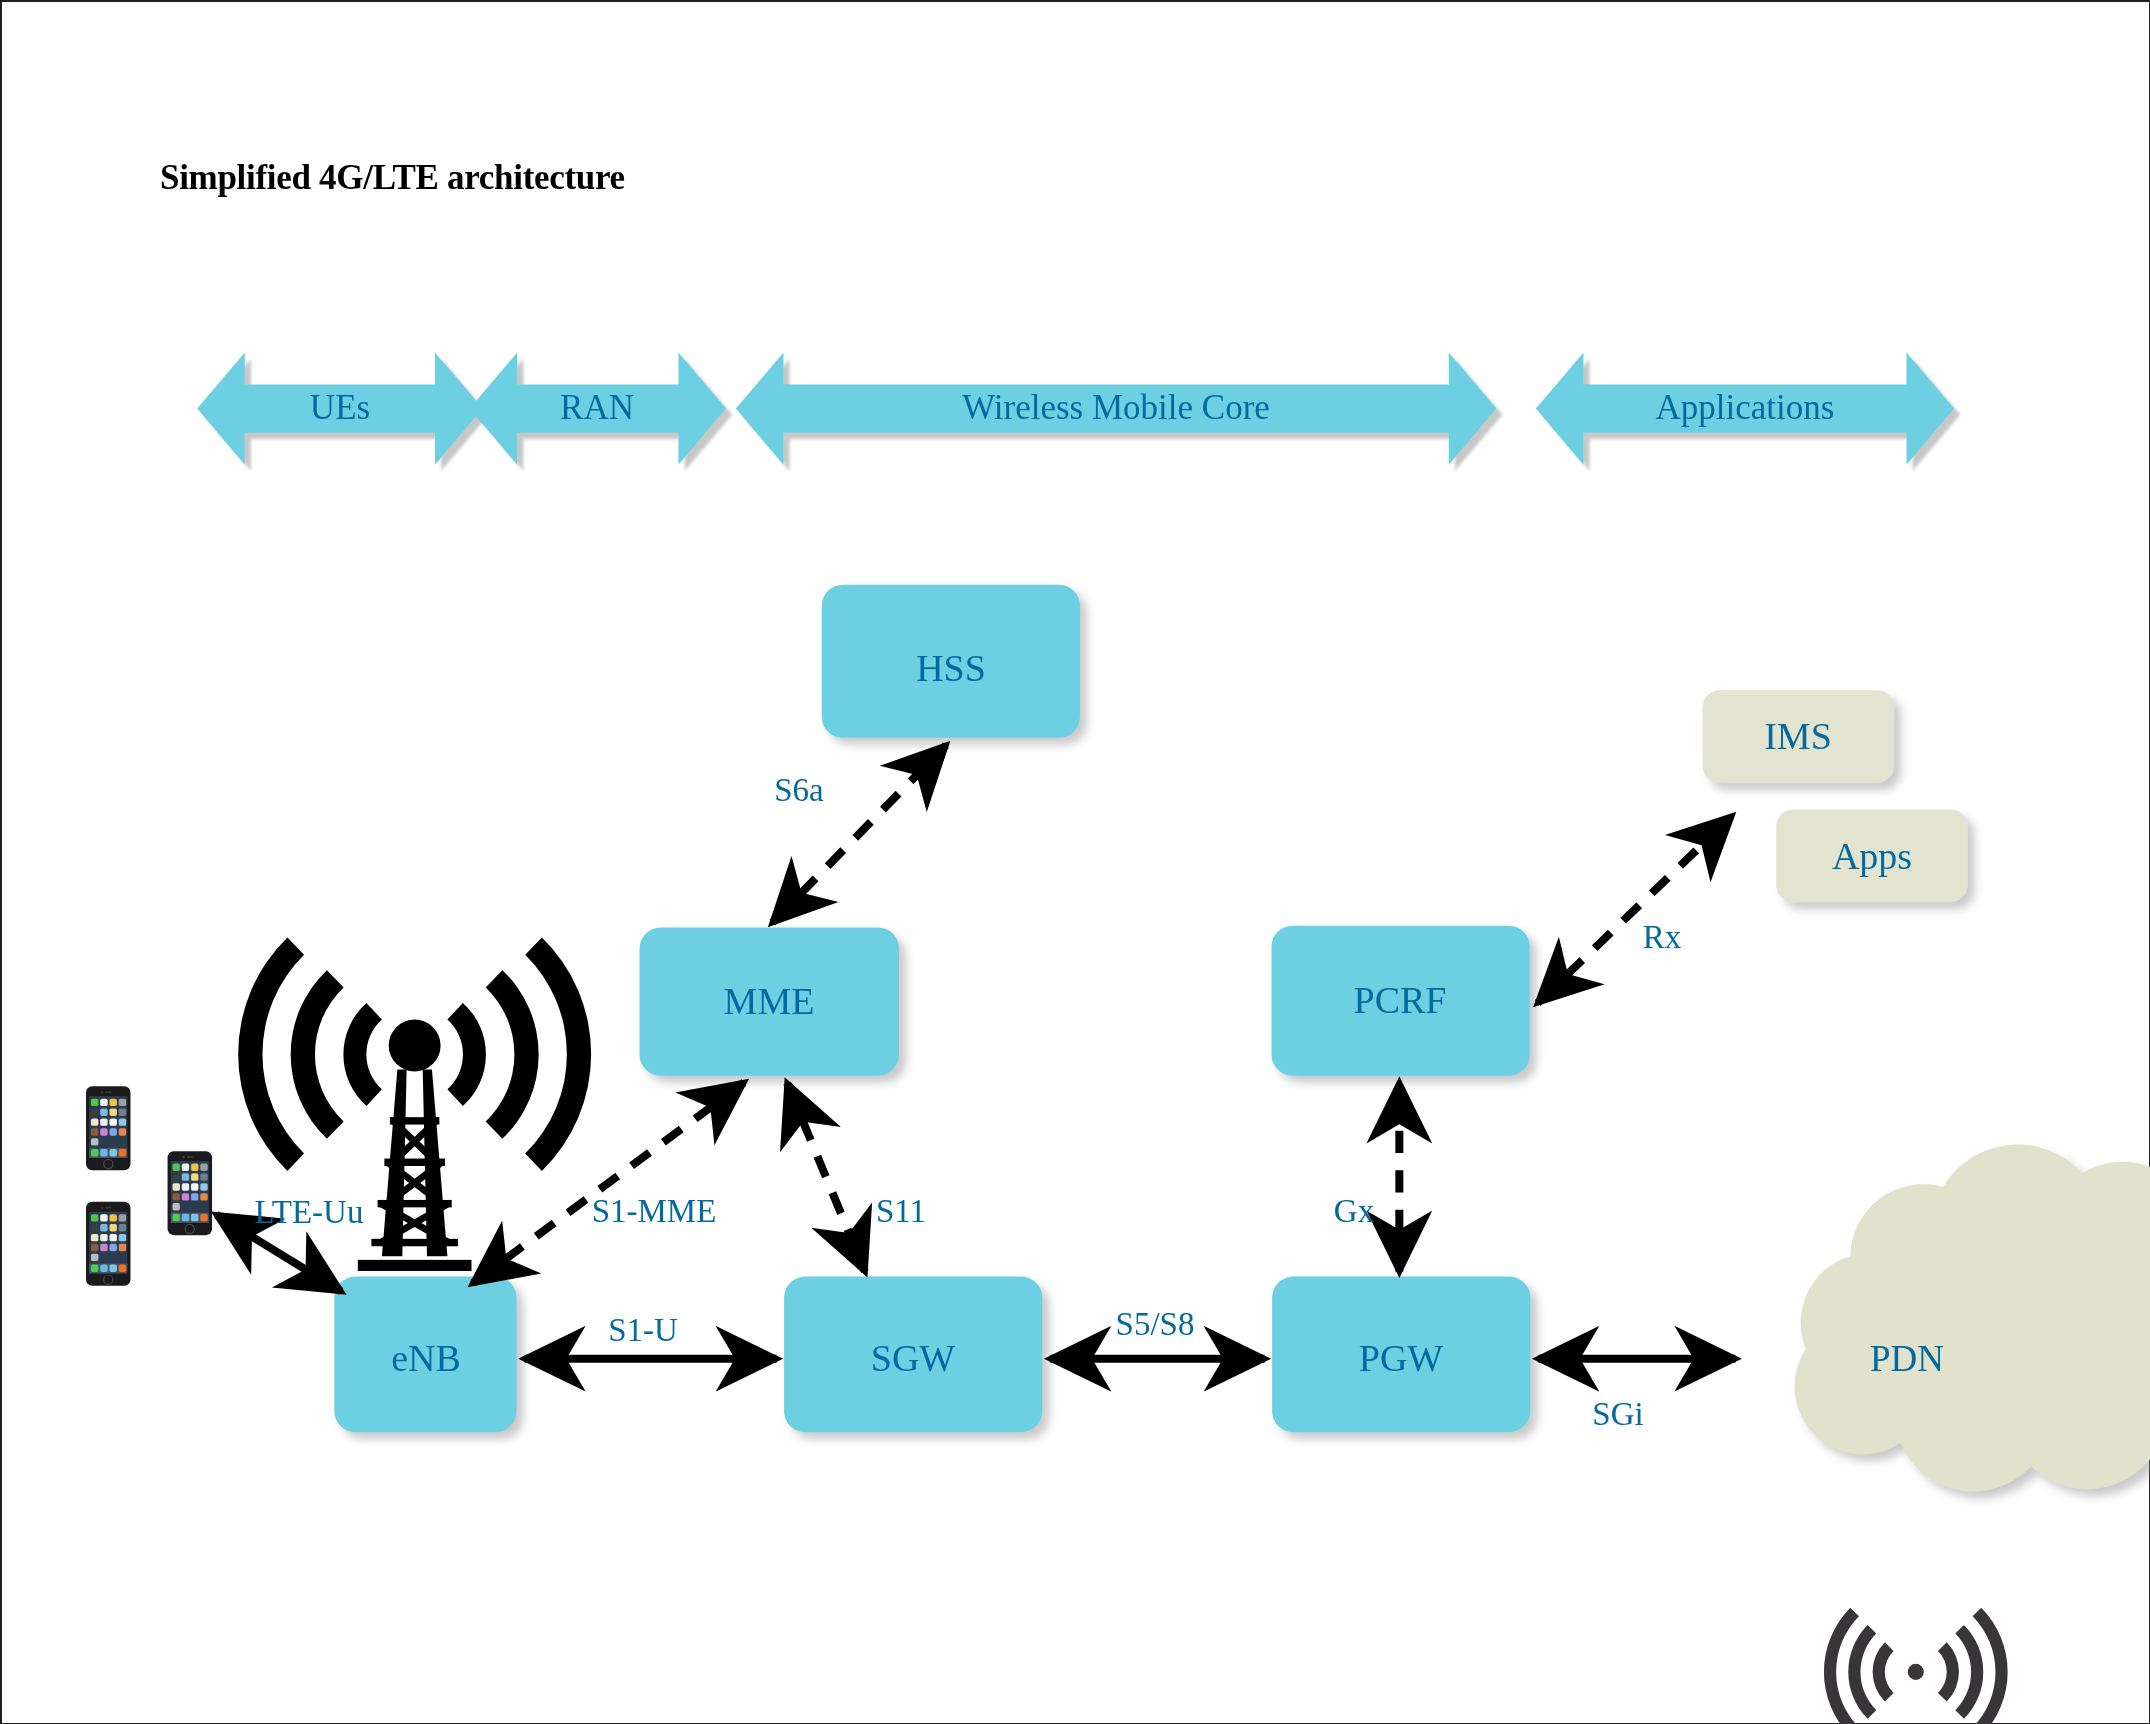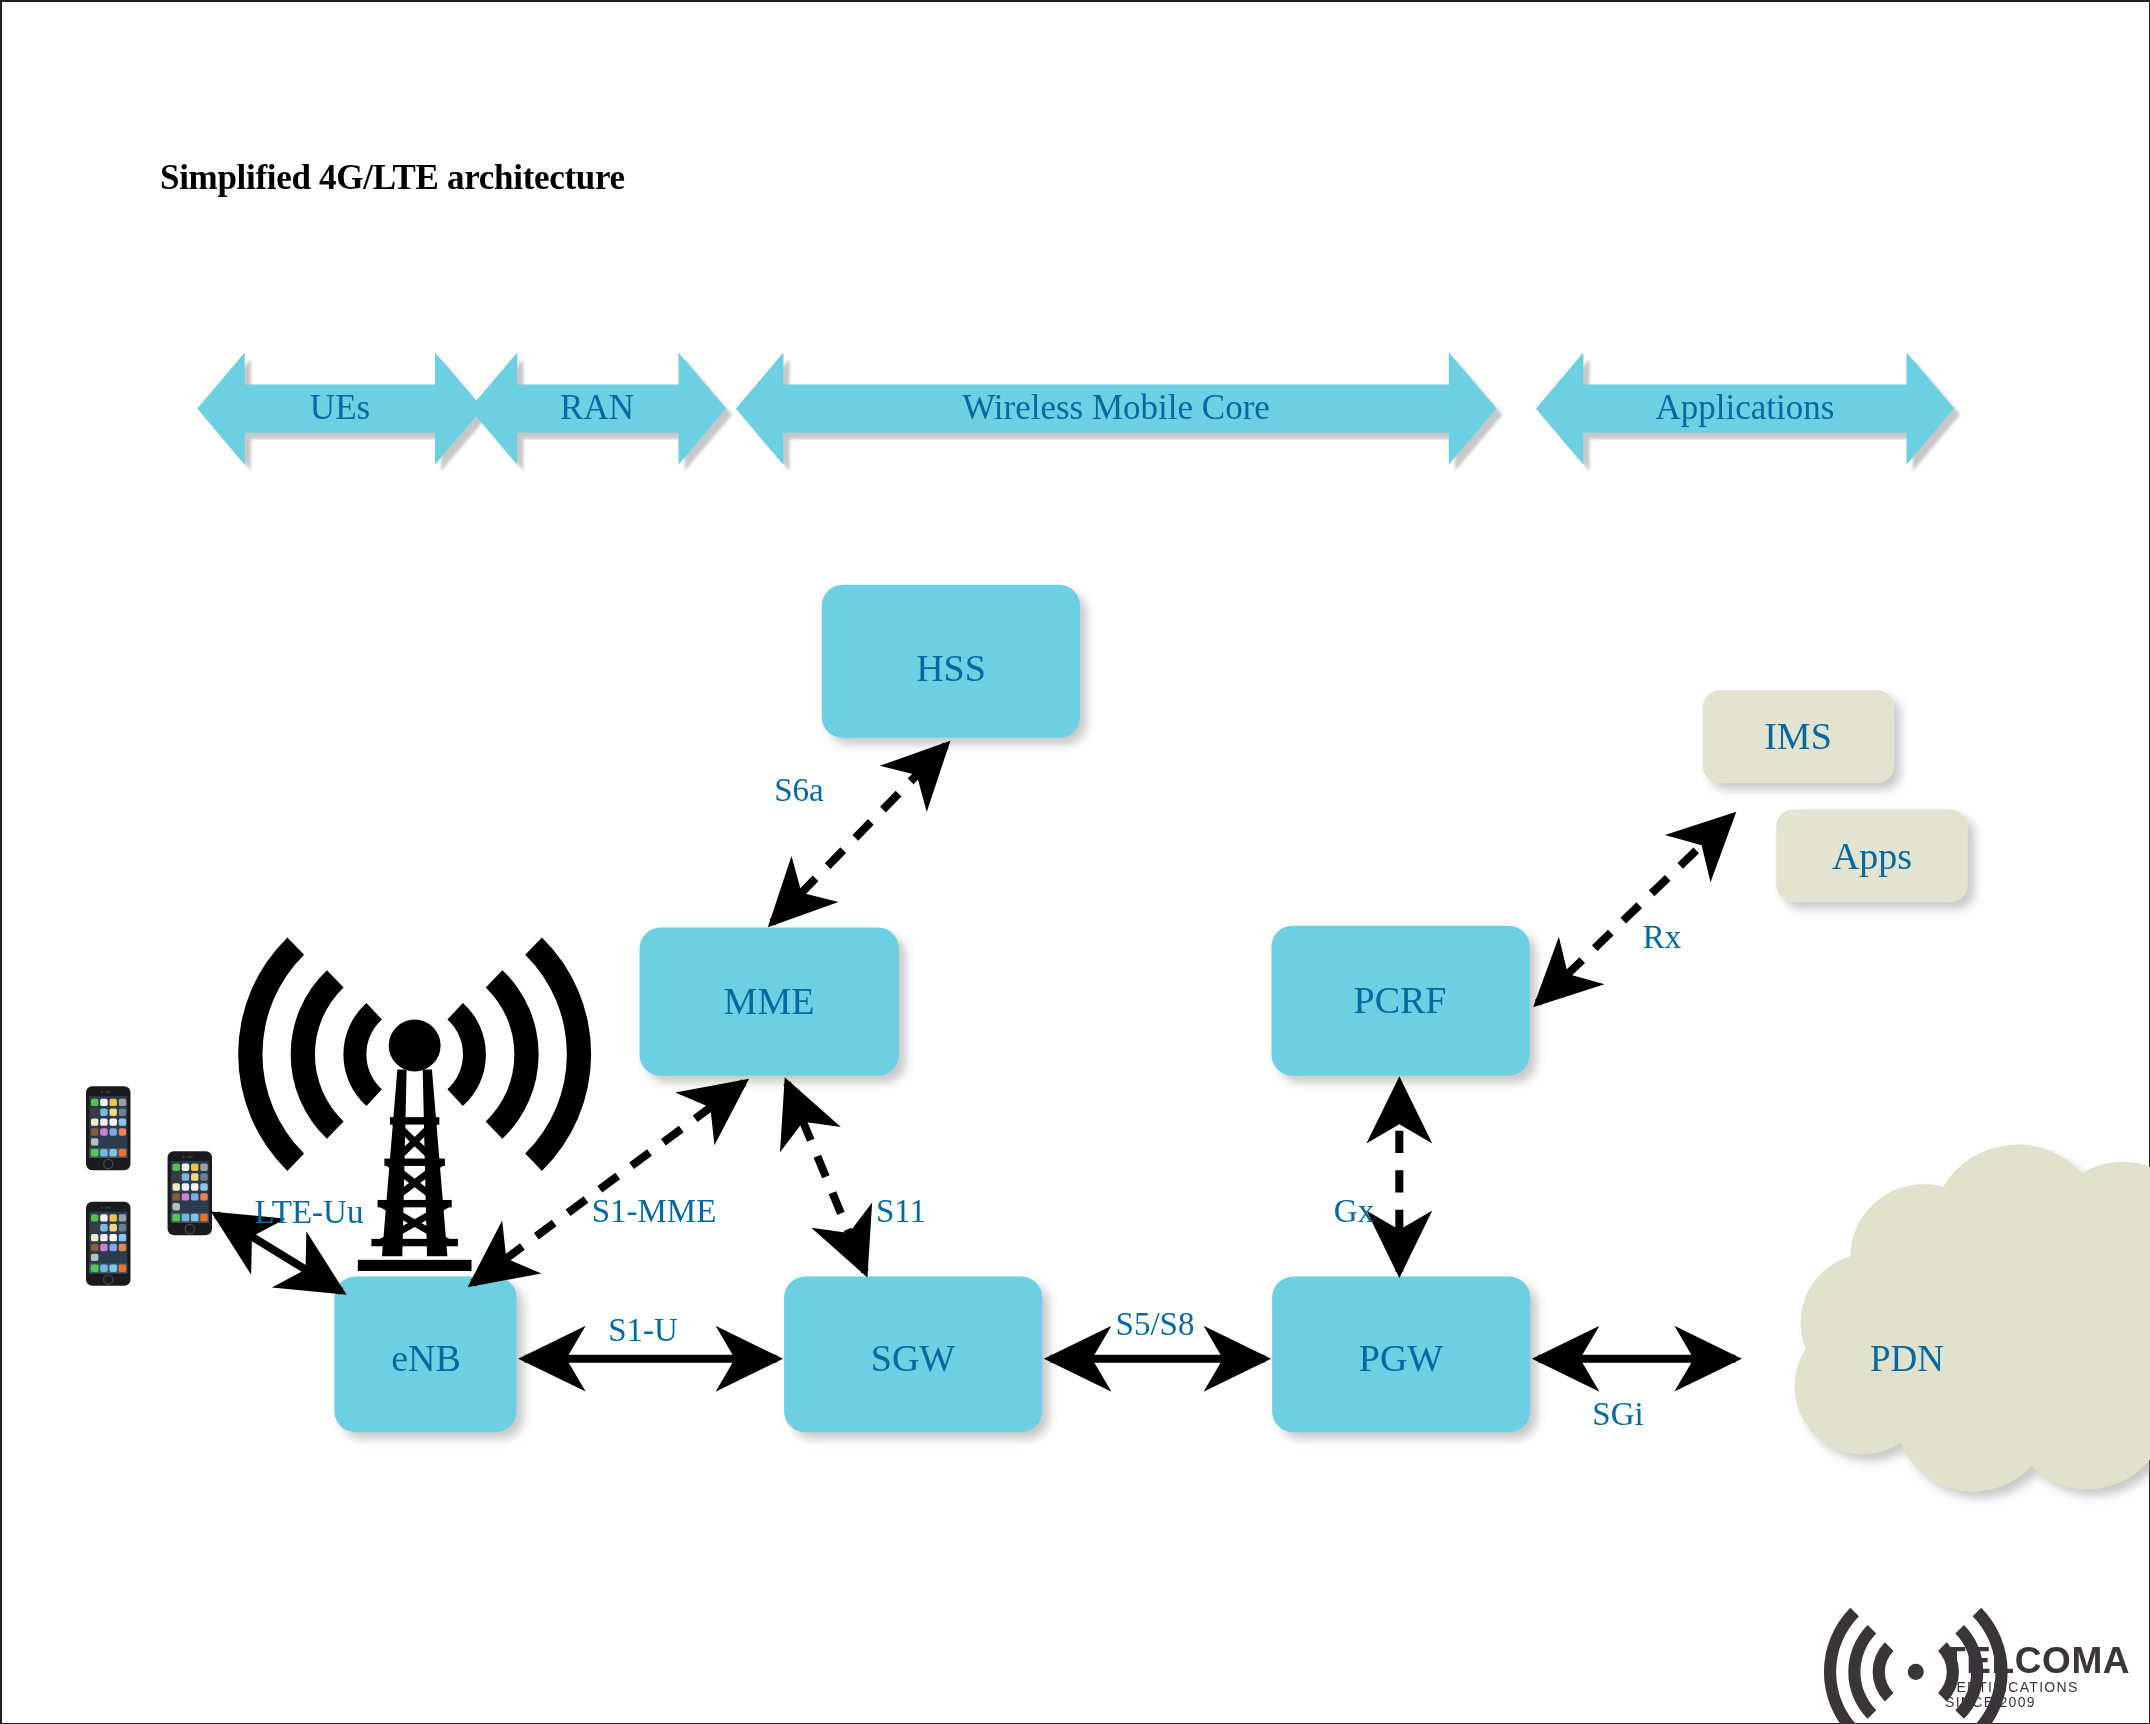--- a/index.html
+++ b/index.html
@@ -302,19 +302,15 @@
   <div class="nodelabel linklabel" style="left:797px;top:788px;">S6a</div>
   <div class="nodelabel linklabel" style="left:652px;top:1209px;">S1-MME</div>
   <div class="nodelabel linklabel" style="left:886px;top:1209px;margin-left:13px;">S11</div>
   <div class="nodelabel linklabel" style="left:641px;top:1328px;">S1-U</div>
   <div class="nodelabel linklabel" style="left:1153px;top:1322px;">S5/S8</div>
   <div class="nodelabel linklabel" style="left:1352px;top:1209px;">Gx</div>
   <div class="nodelabel linklabel" style="left:1660px;top:935px;">Rx</div>
   <div class="nodelabel linklabel" style="left:1616px;top:1378px;margin-top:34px;">SGi</div>
   <div class="nodelabel linklabel" style="left:307px;top:1210px;">LTE-Uu</div>
 
-  <div id="logo">
-    <div class="word">TELCOMA</div>
-    <div class="tag">CERTIFICATIONS SINCE 2009</div>
-  </div>
 
 </div>
 
 
 </body></html>

